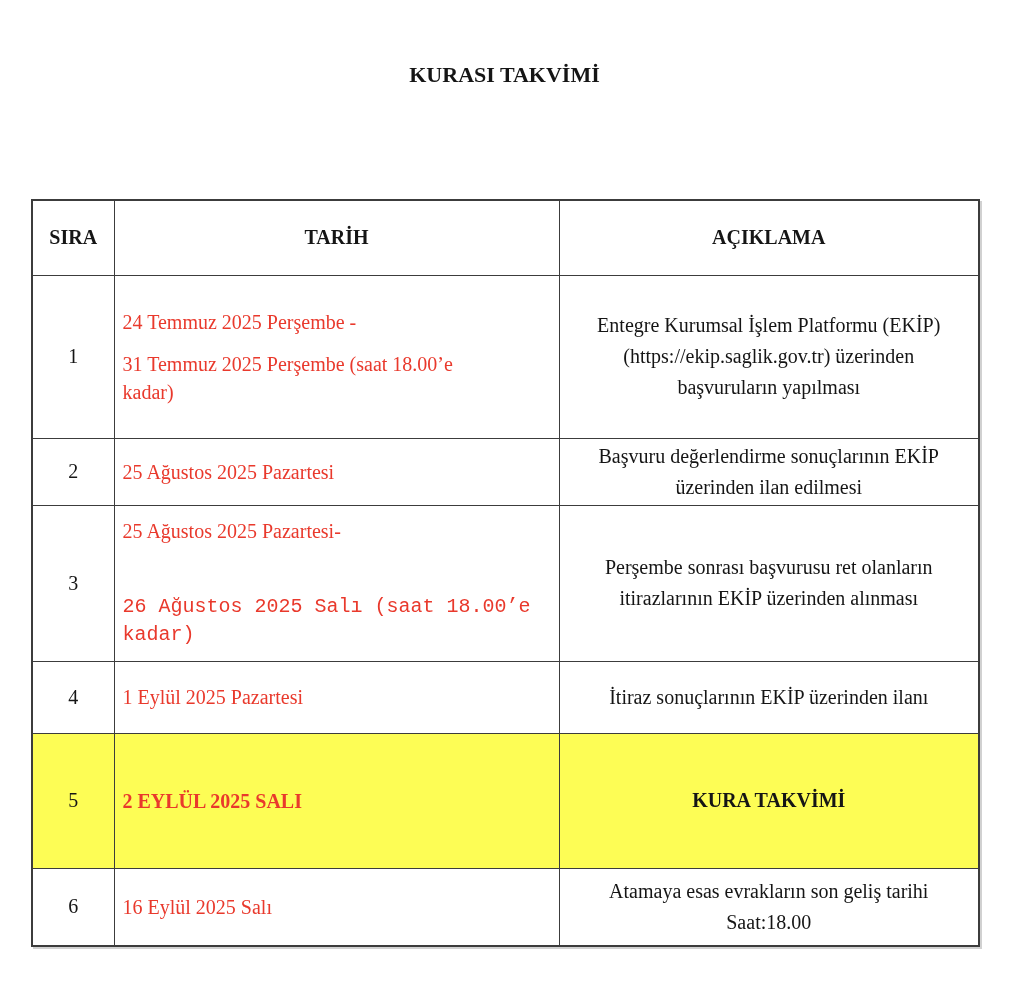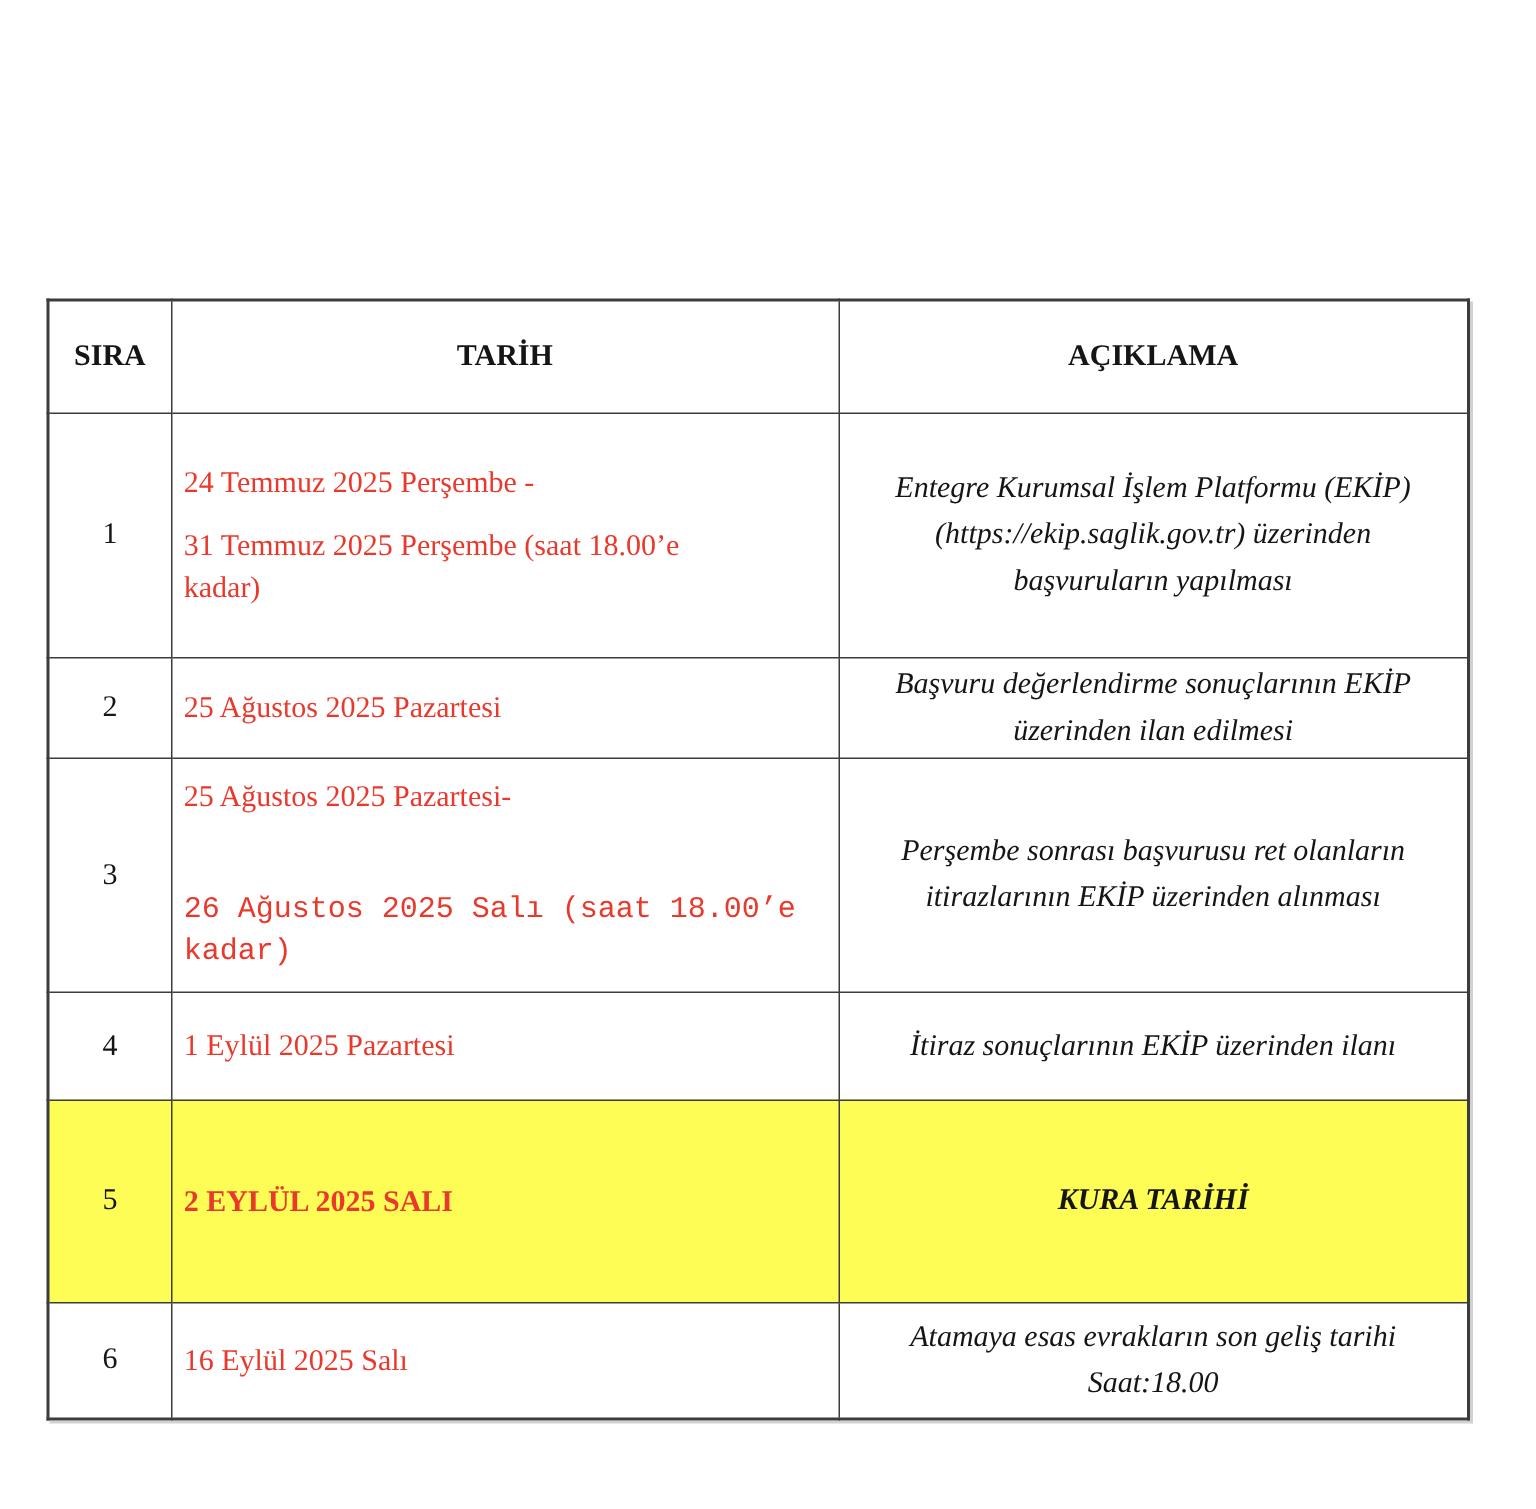--- a/index.html
+++ b/index.html
@@ -69,29 +69,30 @@
     color: var(--red);
   }
   .dline { display: block; line-height: 28px; }
   .gap-sm { margin-top: 14px; }
   .gap-lg { margin-top: 48px; font-family: Liberation Mono, monospace; }
 
   td.acik {
     text-align: center;
     padding: 0 12px;
   }
-  .aline { display: block; line-height: 31px; font-style: italic; }
+  .aline { display: block; line-height: 31px; }
 
   tr.hl td { background: var(--yellow); }
   tr.bold td.tarih, tr.bold td.acik { font-weight: bold; }
 </style>
 </head>
 <body>
 
 <h1 class="page-title">
+  <span>KURASI TAKVİMİ</span>
 </h1>
 
 <table class="schedule">
   <colgroup>
       <col class="c1">
       <col class="c2">
       <col class="c3">
     </colgroup>
   <thead>
     <tr class="head">
@@ -143,21 +144,21 @@
       <td class="acik">
         <span class="aline">İtiraz sonuçlarının EKİP üzerinden ilanı</span>
       </td>
     </tr>
     <tr class="r5 hl bold">
       <td class="sira">5</td>
       <td class="tarih">
         <span class="dline">2 EYLÜL 2025 SALI</span>
       </td>
       <td class="acik">
-        <span class="aline">KURA TARİHİ</span>
+        <span class="aline">KURA TAKVİMİ</span>
       </td>
     </tr>
     <tr class="r6">
       <td class="sira">6</td>
       <td class="tarih">
         <span class="dline">16 Eylül 2025 Salı</span>
       </td>
       <td class="acik">
         <span class="aline">Atamaya esas evrakların son geliş tarihi</span>
         <span class="aline">Saat:18.00</span>

